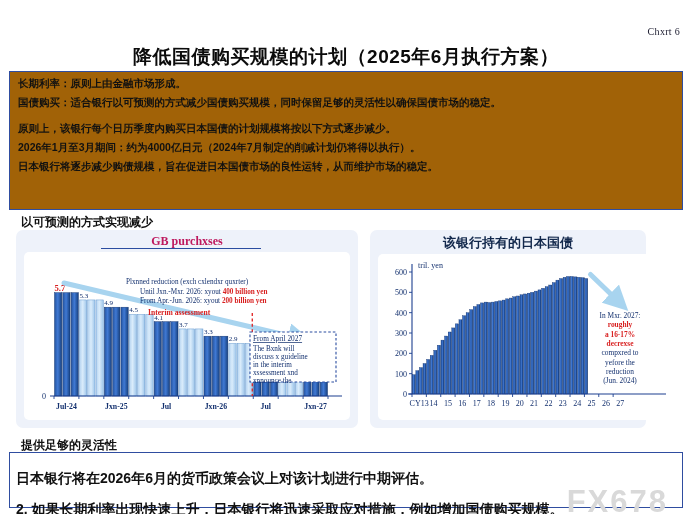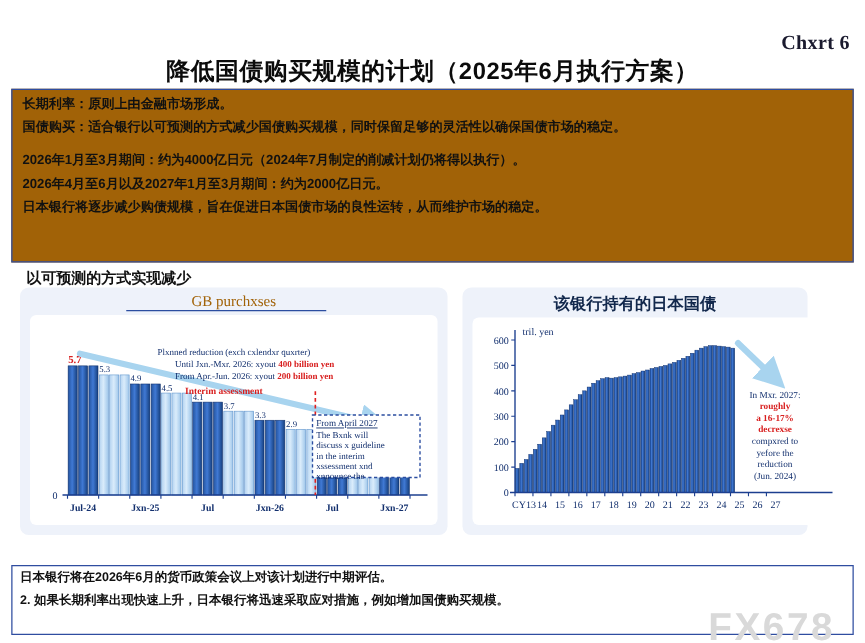--- a/index.html
+++ b/index.html
@@ -9,21 +9,21 @@
     font-family:"Liberation Sans",sans-serif;
     overflow:hidden;
     position:relative;
   }
   .page{position:relative;width:692px;height:514px;}
 
   
   .chart-no{
     position:absolute;right:12px;top:26px;
     font-family:"Liberation Serif",serif;
-    font-size:16px;color:#1a1a2e;letter-spacing:.3px;font-weight:bold;
+    font-size:10px;color:#1a1a2e;letter-spacing:.3px;
   }
   .main-title{
     position:absolute;left:0;top:44px;width:692px;
     text-align:center;
     font-size:19px;font-weight:bold;color:#0b0b0b;
     letter-spacing:.5px;
   }
 
   
   .top-box{
@@ -54,21 +54,21 @@
     border-radius:7px;
     box-sizing:border-box;
   }
   #panel-left{left:16px;top:230px;width:342px;height:198px;}
   #panel-right{left:370px;top:230px;width:276px;height:198px;}
 
   .panel-title{
     position:absolute;left:0;top:4px;width:100%;
     text-align:center;
     font-family:"Liberation Serif",serif;
-    font-size:12px;color:#a16207;font-weight:normal;
+    font-size:12px;color:#be185d;font-weight:bold;
   }
   .panel-title.cn{
     font-family:"Liberation Sans",sans-serif;
     font-size:13px;font-weight:bold;color:#12284c;
   }
   .title-rule{
     position:absolute;height:1px;background:#2b4da0;
   }
   .plot{
     position:absolute;background:#ffffff;border-radius:5px;
@@ -76,21 +76,21 @@
   #plot-left{left:8px;top:22px;width:326px;height:168px;}
   #plot-right{left:8px;top:24px;width:296px;height:166px;}
 
   
   .bot-box{
     position:absolute;left:9px;top:452px;width:674px;height:56px;
     border:1.5px solid #2f4da0;box-sizing:border-box;background:#fff;
     padding:2px 6px;
   }
   .bot-box p{
-    margin:0 0 3px 0;font-size:10px;line-height:15px;
+    margin:16px 0 3px 0;font-size:14px;line-height:15px;
     color:#111;font-weight:bold;white-space:nowrap;
   }
   .watermark{
     position:absolute;right:24px;top:484px;
     font-size:31px;font-weight:bold;color:#d9d9d9;
     letter-spacing:2px;font-family:"Liberation Sans",sans-serif;
     pointer-events:none;
   }
 </style>
 </head>
@@ -98,22 +98,22 @@
 
 <div class="page">
 
   <div class="chart-no">Chxrt 6</div>
   <div class="main-title">降低国债购买规模的计划（2025年6月执行方案）</div>
 
   <div class="top-box">
     <p>长期利率：原则上由金融市场形成。</p>
     <p>国债购买：适合银行以可预测的方式减少国债购买规模，同时保留足够的灵活性以确保国债市场的稳定。</p>
     <p class="spacer"></p>
+    <p>原则上，该银行每个日历季度内购买日本国债的计划规模将按以下方式逐步减少。</p>
     <p>2026年1月至3月期间：约为4000亿日元（2024年7月制定的削减计划仍将得以执行）。</p>
-    <p>2026年4月至6月以及2027年1月至3月期间：约为2000亿日元。</p>
     <p>日本银行将逐步减少购债规模，旨在促进日本国债市场的良性运转，从而维护市场的稳定。</p>
   </div>
 
   <div class="sec-head" id="sec1">以可预测的方式实现减少</div>
 
   <div class="panel" id="panel-left">
     <div class="title-rule" style="left:85px;top:18px;width:160px;"></div>
     <div class="panel-title">GB purchxses</div>
     <div class="plot" id="plot-left">
       <svg id="left-svg" width="326" height="168">
@@ -330,20 +330,21 @@
           <text x="242" y="82.6" font-family="Liberation Serif, serif" font-size="7.4" fill="#d81f1f" font-weight="bold" text-anchor="middle">a 16-17%</text>
           <text x="242" y="91.9" font-family="Liberation Serif, serif" font-size="7.4" fill="#d81f1f" font-weight="bold" text-anchor="middle">decrexse</text>
           <text x="242" y="101.2" font-family="Liberation Serif, serif" font-size="7.4" fill="#13306e" font-weight="normal" text-anchor="middle">compxred to</text>
           <text x="242" y="110.5" font-family="Liberation Serif, serif" font-size="7.4" fill="#13306e" font-weight="normal" text-anchor="middle">yefore the</text>
           <text x="242" y="119.80000000000001" font-family="Liberation Serif, serif" font-size="7.4" fill="#13306e" font-weight="normal" text-anchor="middle">reduction</text>
           <text x="242" y="129.10000000000002" font-family="Liberation Serif, serif" font-size="7.4" fill="#13306e" font-weight="normal" text-anchor="middle">(Jun. 2024)</text>
         </svg>
     </div>
   </div>
 
+  <div class="sec-head" id="sec2">提供足够的灵活性</div>
 
   <div class="bot-box">
     <p>日本银行将在2026年6月的货币政策会议上对该计划进行中期评估。</p>
     <p>2. 如果长期利率出现快速上升，日本银行将迅速采取应对措施，例如增加国债购买规模。</p>
   </div>
 
   <div class="watermark">FX678</div>
 
 </div>
 

